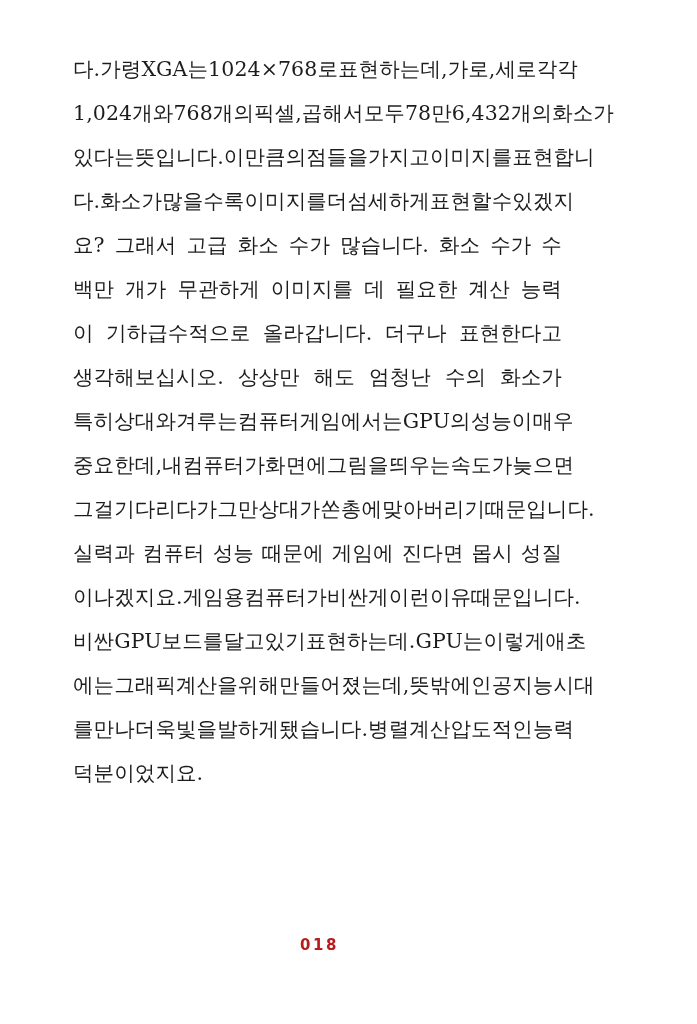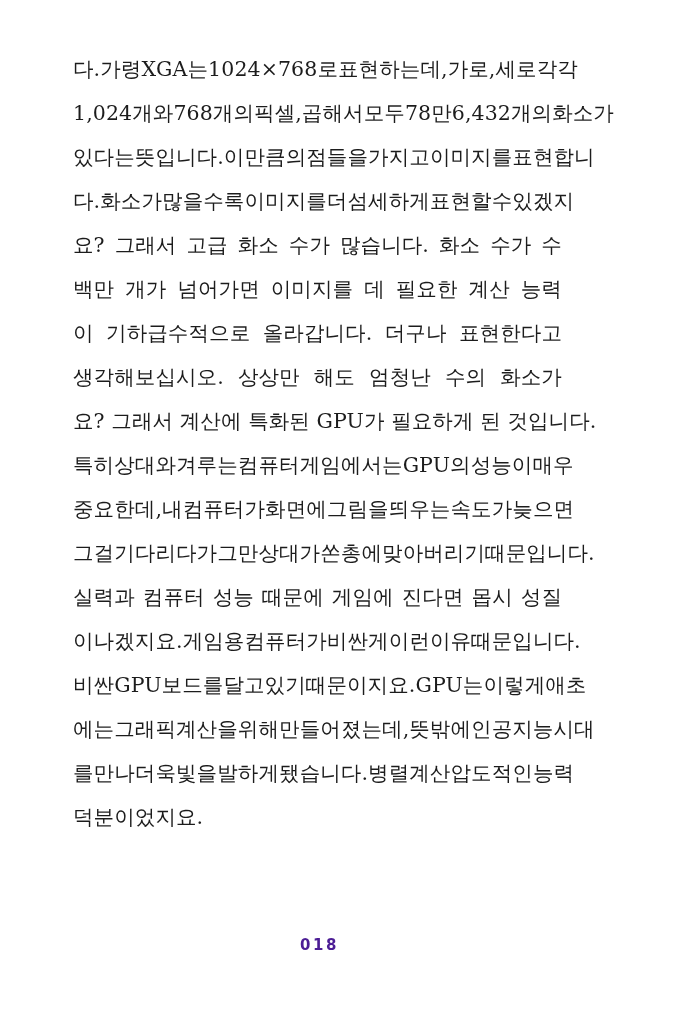--- a/index.html
+++ b/index.html
@@ -64,21 +64,21 @@
   #page-number {
     position: absolute;
     left: 0;
     right: 0;
     top: 936px;
     text-align: center;
     font-family: "DejaVu Sans", "Liberation Sans", sans-serif;
     font-weight: bold;
     font-size: 15px;
     letter-spacing: 2.5px;
-    color: #4c1d95;
+    color: #b91c1c;
     
     padding-right: 58px;
   }
 </style>
 </head>
 <body>
 
 <div id="page">
 
   <div id="text-block">
@@ -130,21 +130,21 @@
           <span class="w">화소</span>
           <span class="w">수가</span>
           <span class="w">많습니다.</span>
           <span class="w">화소</span>
           <span class="w">수가</span>
           <span class="w">수</span>
         </span>
         <span class="line justify">
           <span class="w">백만</span>
           <span class="w">개가</span>
-          <span class="w">넘어가면</span>
+          <span class="w">무관하게</span>
           <span class="w">이미지를</span>
           <span class="w">데</span>
           <span class="w">필요한</span>
           <span class="w">계산</span>
           <span class="w">능력</span>
         </span>
         <span class="line justify">
           <span class="w">이</span>
           <span class="w">기하급수적으로</span>
           <span class="w">올라갑니다.</span>
@@ -152,21 +152,20 @@
           <span class="w">표현한다고</span>
         </span>
         <span class="line justify">
           <span class="w">생각해보십시오.</span>
           <span class="w">상상만</span>
           <span class="w">해도</span>
           <span class="w">엄청난</span>
           <span class="w">수의</span>
           <span class="w">화소가</span>
         </span>
-        <span class="line last">요? 그래서 계산에 특화된 GPU가 필요하게 된 것입니다.</span>
       </div>
     <div class="para">
         <span class="line justify">
           <span class="w">특히</span>
           <span class="w">상대와</span>
           <span class="w">겨루는</span>
           <span class="w">컴퓨터</span>
           <span class="w">게임에서는</span>
           <span class="w">GPU의</span>
           <span class="w">성능이</span>
@@ -212,21 +211,21 @@
           <span class="w">이런</span>
           <span class="w">이유</span>
           <span class="w">때문입니다.</span>
         </span>
         <span class="line justify">
           <span class="w">비싼</span>
           <span class="w">GPU</span>
           <span class="w">보드를</span>
           <span class="w">달고</span>
           <span class="w">있기</span>
-          <span class="w">때문이지요.</span>
+          <span class="w">표현하는데.</span>
           <span class="w">GPU는</span>
           <span class="w">이렇게</span>
           <span class="w">애초</span>
         </span>
         <span class="line justify">
           <span class="w">에는</span>
           <span class="w">그래픽</span>
           <span class="w">계산을</span>
           <span class="w">위해</span>
           <span class="w">만들어졌는데,</span>

